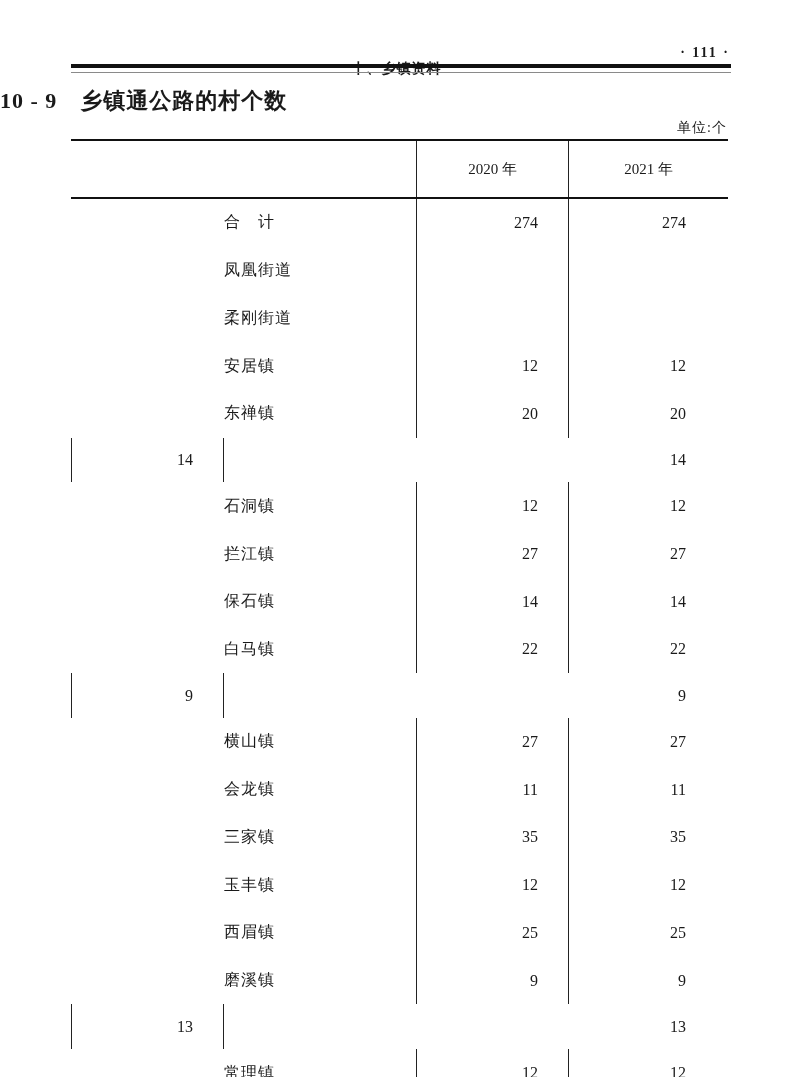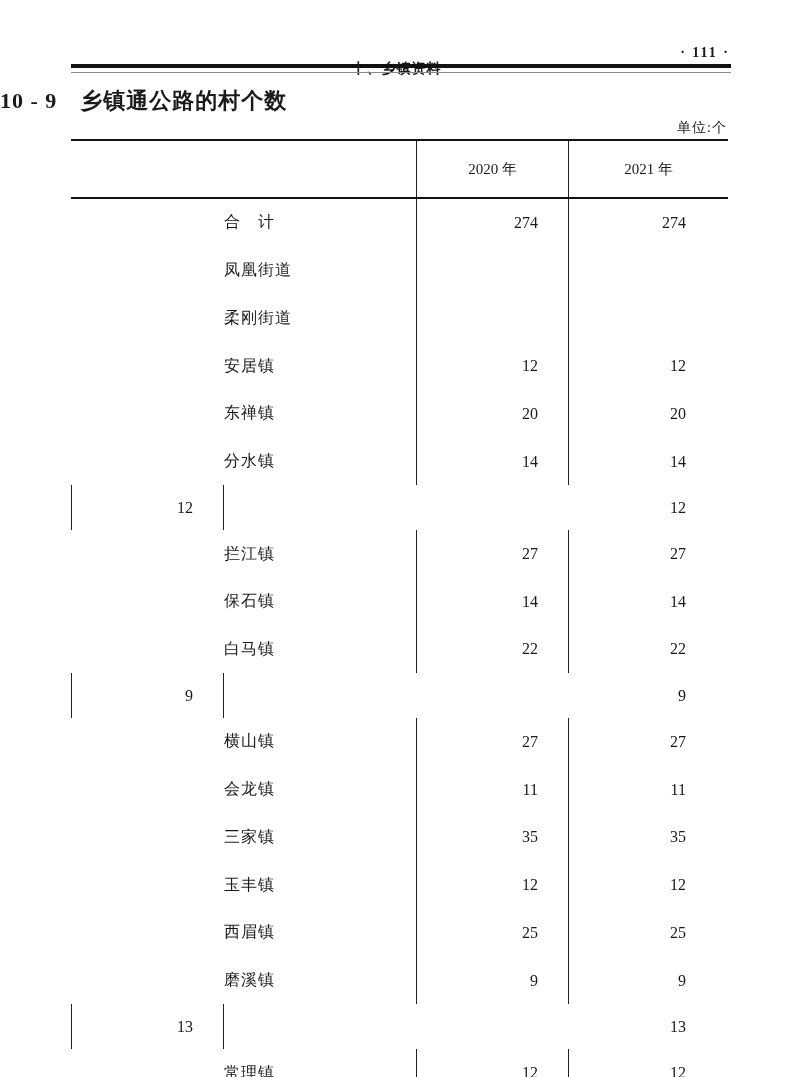--- a/index.html
+++ b/index.html
@@ -136,27 +136,27 @@
           <div class="c-y2 cell-num">12</div>
         </div>
         <div class="trow">
           <div class="c-stub">
             <span class="row-label">东禅镇</span>
           </div>
           <div class="c-y1 cell-num">20</div>
           <div class="c-y2 cell-num">20</div>
         </div>
         <div class="trow">
-          <div class="c-stub">
-            <span class="row-label">分水镇</span>
-          </div>
           <div class="c-y1 cell-num">14</div>
           <div class="c-y2 cell-num">14</div>
         </div>
         <div class="trow">
+          <div class="c-stub">
+            <span class="row-label">石洞镇</span>
+          </div>
           <div class="c-y1 cell-num">12</div>
           <div class="c-y2 cell-num">12</div>
         </div>
         <div class="trow">
           <div class="c-stub">
             <span class="row-label">拦江镇</span>
           </div>
           <div class="c-y1 cell-num">27</div>
           <div class="c-y2 cell-num">27</div>
         </div>

